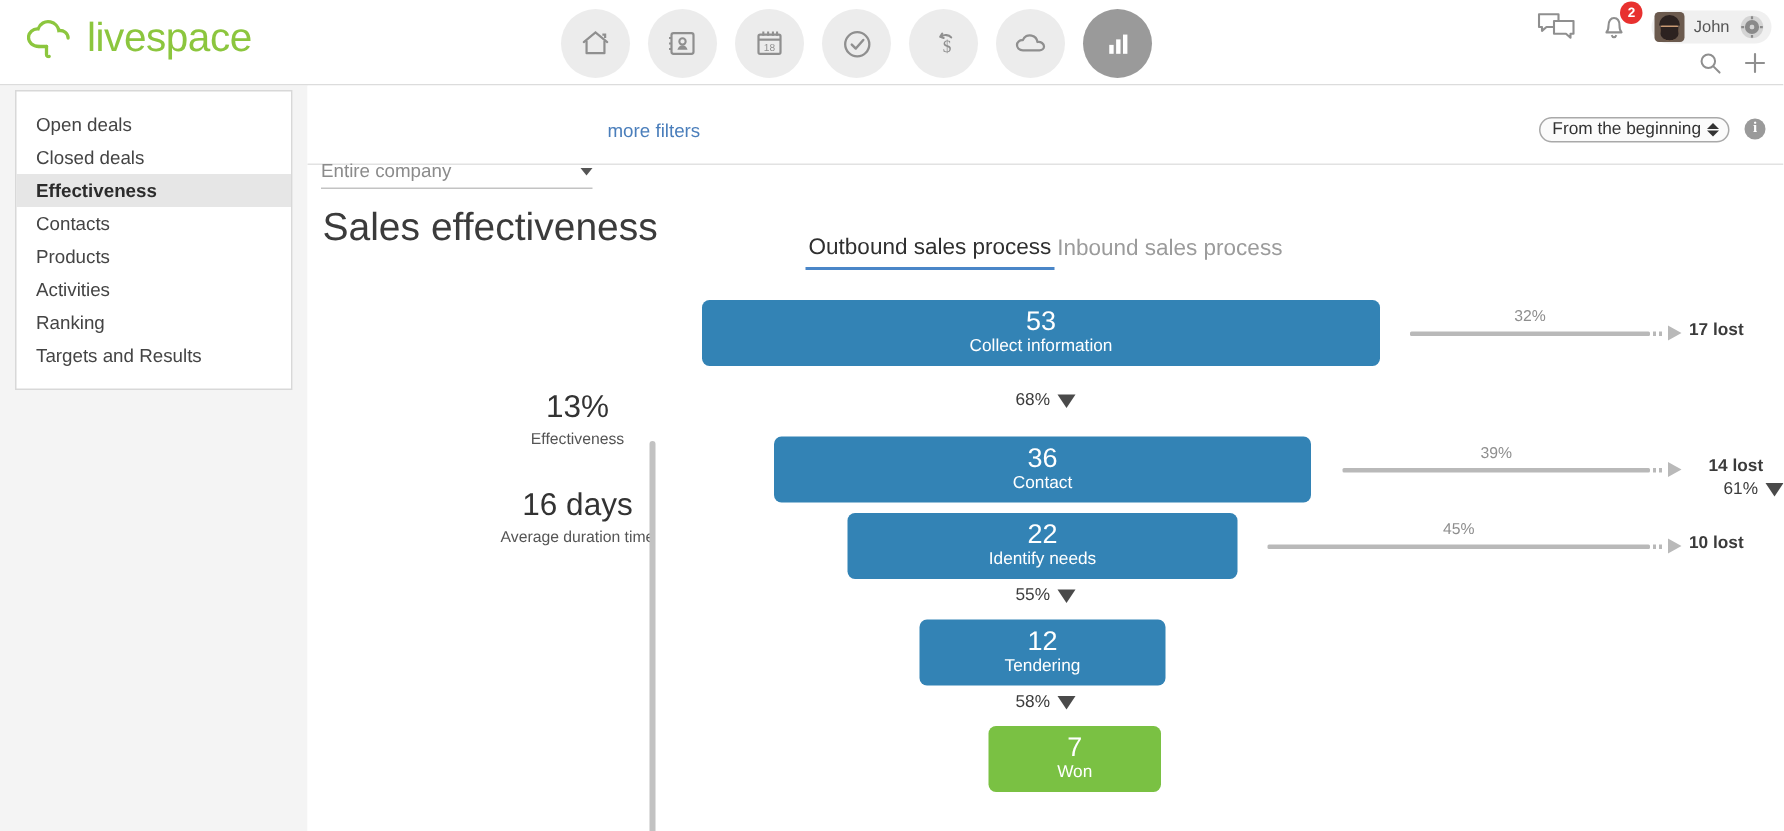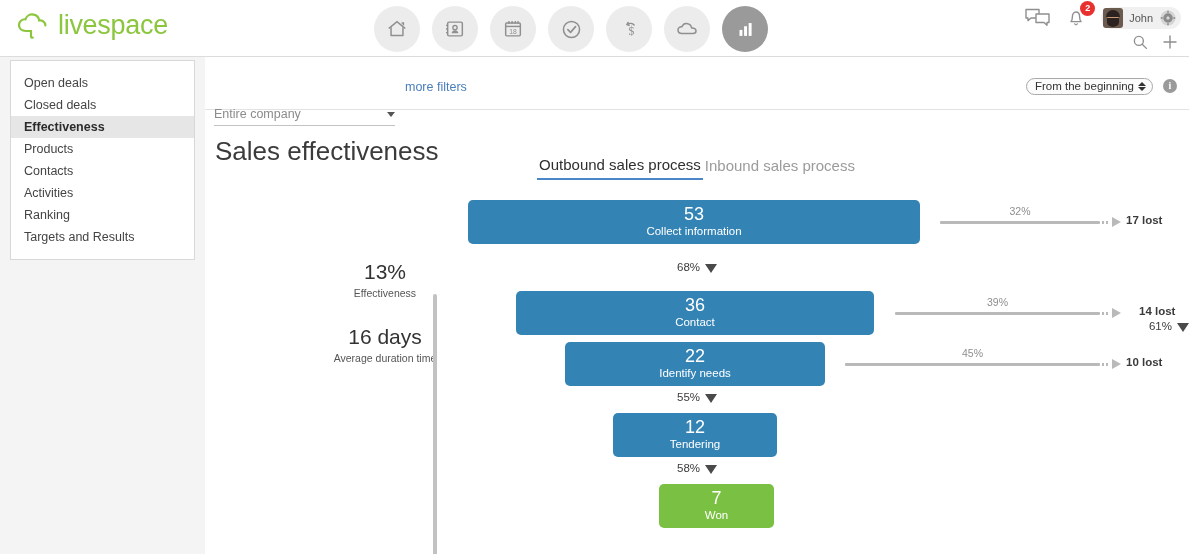--- a/index.html
+++ b/index.html
@@ -200,22 +200,22 @@
     </div>
   </div>
 
   <div class="sidebar">
     <div class="side-card">
       <div class="side-spacer"></div>
       <div id="side-list">
           <div class="side-item"><span>Open deals</span></div>
           <div class="side-item"><span>Closed deals</span></div>
           <div class="side-item active"><span>Effectiveness</span></div>
+          <div class="side-item"><span>Contacts</span></div>
           <div class="side-item"><span>Products</span></div>
-          <div class="side-item"><span>Contacts</span></div>
           <div class="side-item"><span>Activities</span></div>
           <div class="side-item"><span>Ranking</span></div>
           <div class="side-item"><span>Targets and Results</span></div>
         </div>
       <div class="side-spacer"></div>
     </div>
   </div>
 
   <div class="main">
 

